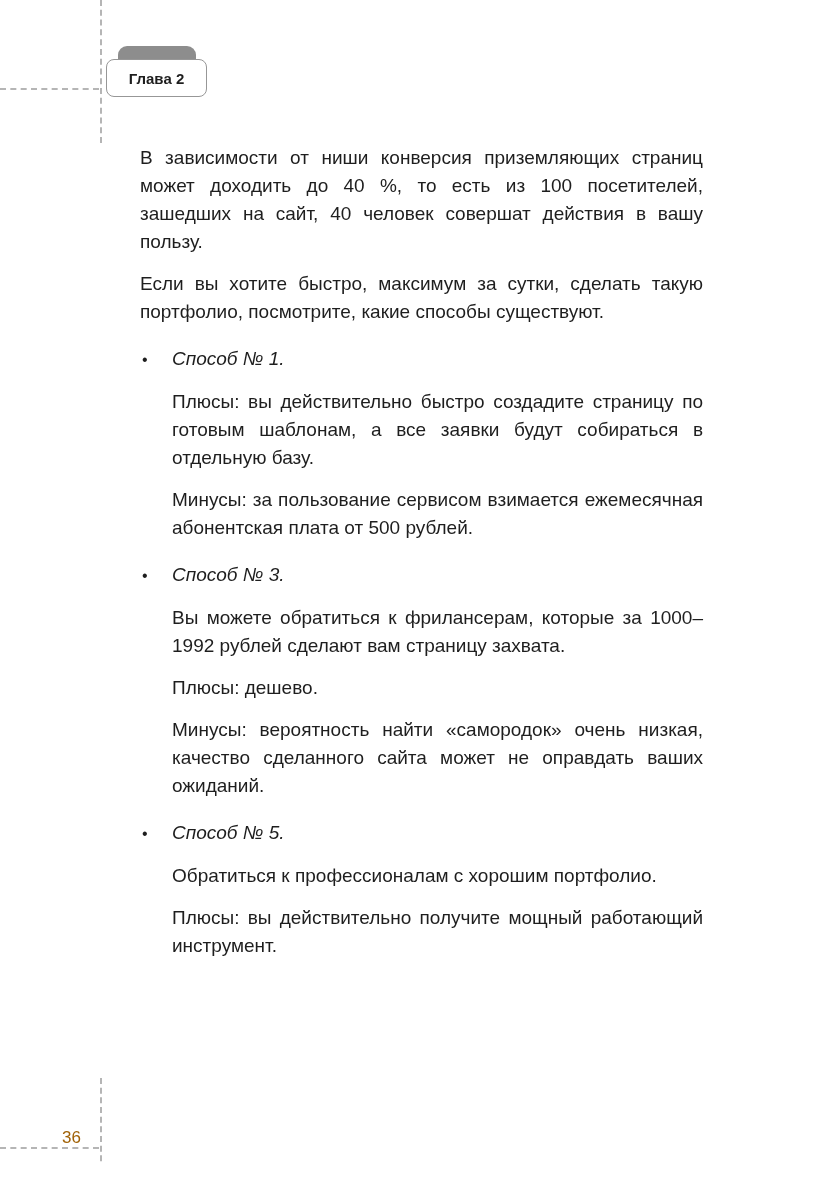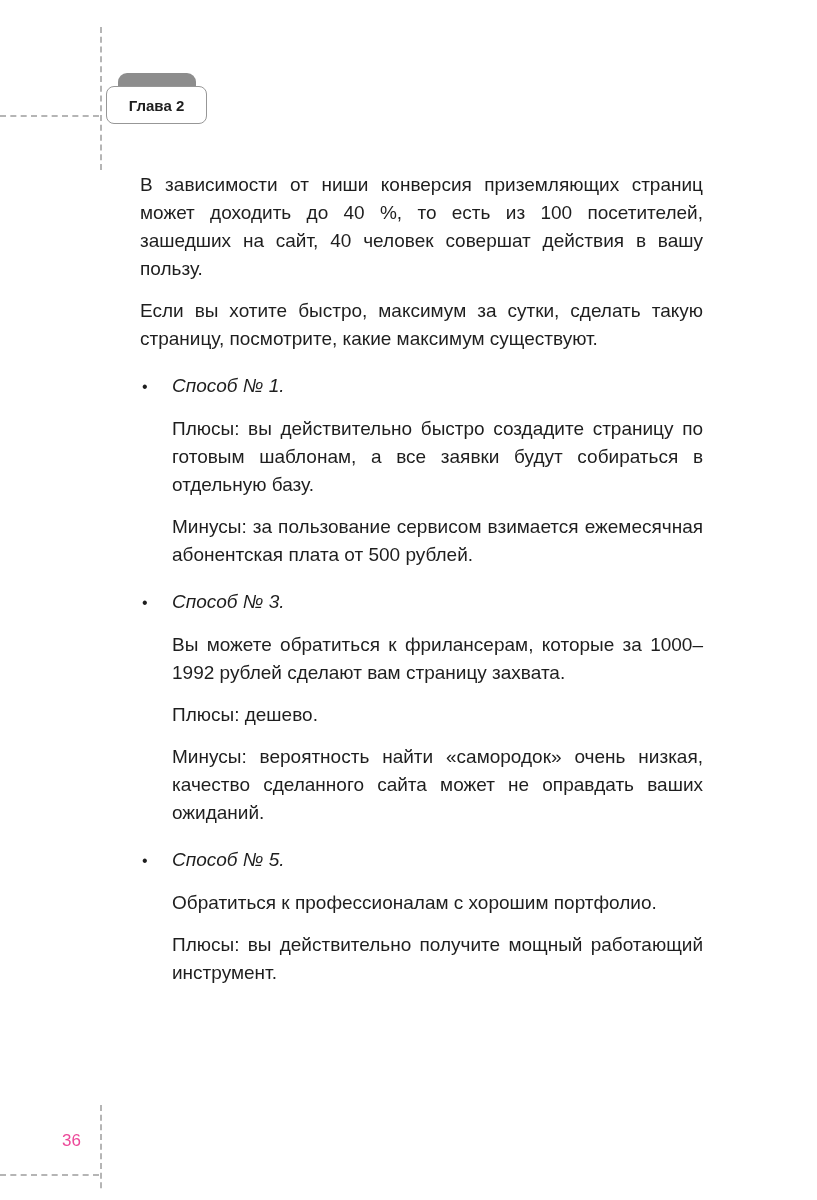--- a/index.html
+++ b/index.html
@@ -8,21 +8,20 @@
     background: #ffffff;
   }
   .page {
     position: relative;
     width: 817px;
     height: 1164px;
     background: #ffffff;
     font-family: "Liberation Sans", sans-serif;
     color: #1e1e1e;
     overflow: hidden;
-    margin-top: 27px;
   }
 
   
   .dash { position: absolute; }
   .vline-top    { left: 100px; top: 0;      height: 143px; border-left: 2px dashed #b5b5b5; }
   .hline-top    { left: 0;     top: 88px;   width: 99px;   border-top: 2px dashed #b5b5b5; }
   .vline-bottom { left: 100px; top: 1078px; height: 122px; border-left: 2px dashed #b5b5b5; }
   .hline-bottom { left: 0;     top: 1147px; width: 99px;   border-top: 2px dashed #b5b5b5; }
 
   
@@ -49,43 +48,43 @@
   .bullet-row {
     display: flex; align-items: baseline;
     margin: 19px 0 14px 2px;
     text-align: left;
   }
   .bullet-row .dot { width: 30px; flex: 0 0 30px; font-size: 16px; }
   .bullet-row .method-title { font-style: italic; }
   .content b { font-weight: 400; }
 
   .page-number {
-    position: absolute; left: 62px; top: 1104px;
-    font-size: 17px; color: #ec4899;
+    position: absolute; left: 62px; top: 1128px;
+    font-size: 17px; color: #a16207;
   }
 </style>
 </head>
 <body>
 
 <div class="page">
 
   <div class="dash vline-top"></div>
   <div class="dash hline-top"></div>
   <div class="dash vline-bottom"></div>
   <div class="dash hline-bottom"></div>
 
   <div class="chapter-tab">
     <div class="back"></div>
     <div class="front">Глава 2</div>
   </div>
 
   <div class="content">
 
     <p>В зависимости от ниши конверсия приземляющих страниц может доходить до 40 %, то есть из 100 посетителей, зашедших на сайт, 40 человек совершат действия в вашу пользу.</p>
-    <p>Если вы хотите быстро, максимум за сутки, сделать такую страницу, посмотрите, какие максимум существуют.</p>
+    <p>Если вы хотите быстро, максимум за сутки, сделать такую портфолио, посмотрите, какие способы существуют.</p>
 
     <div class="bullet-row">
       <span class="dot">•</span>
       <span class="method-title">Способ № 1.</span>
     </div>
     <div class="sub">
       <p><b>Плюсы:</b> <span>вы действительно быстро создадите страницу по готовым шаблонам, а все заявки будут собираться в отдельную базу.</span></p>
       <p><b>Минусы:</b> <span>за пользование сервисом взимается ежемесячная абонентская плата от 500 рублей.</span></p>
     </div>
 

